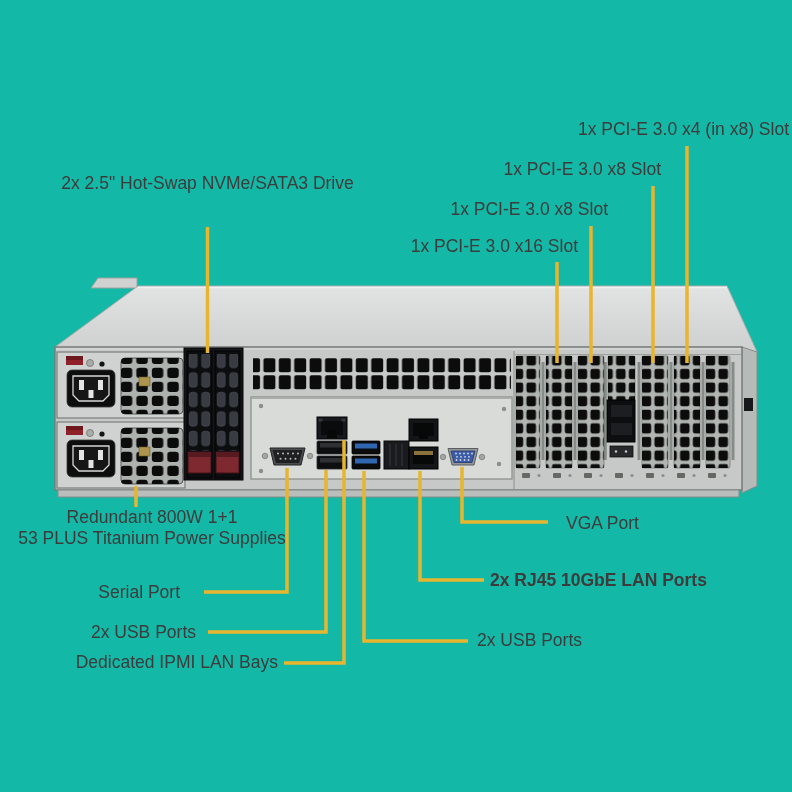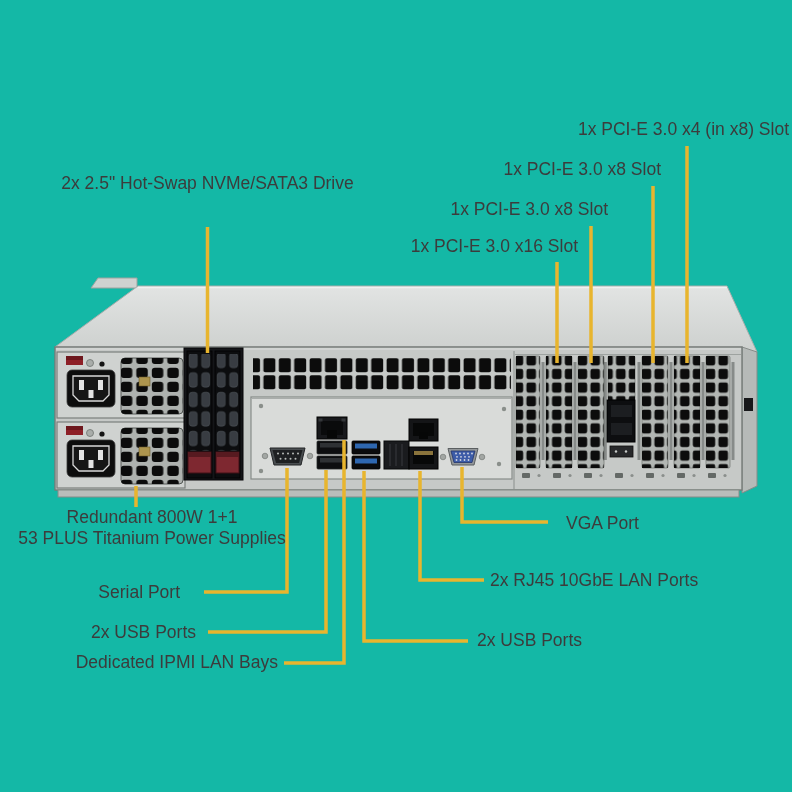--- a/index.html
+++ b/index.html
@@ -255,16 +255,16 @@
 
   <div class="lbl center" style="left:0px;top:507px;width:272px;margin-left:16px;">
     <div>Redundant 800W 1+1</div>
     <div>53 PLUS Titanium Power Supplies</div>
   </div>
 
   <div class="lbl" style="right:612px;top:582px;">Serial Port</div>
   <div class="lbl" style="right:596px;top:622px;">2x USB Ports</div>
   <div class="lbl" style="right:514px;top:652px;">Dedicated IPMI LAN Bays</div>
   <div class="lbl" style="left:566px;top:513px;text-align:right;">VGA Port</div>
-  <div class="lbl" style="left:490px;top:570px;">2x RJ45 10GbE LAN Ports</div>
+  <div class="lbl" style="left:490px;top:570px;font-weight:bold;">2x RJ45 10GbE LAN Ports</div>
   <div class="lbl" style="left:477px;top:630px;">2x USB Ports</div>
 
 </div>
 
 </body></html>

